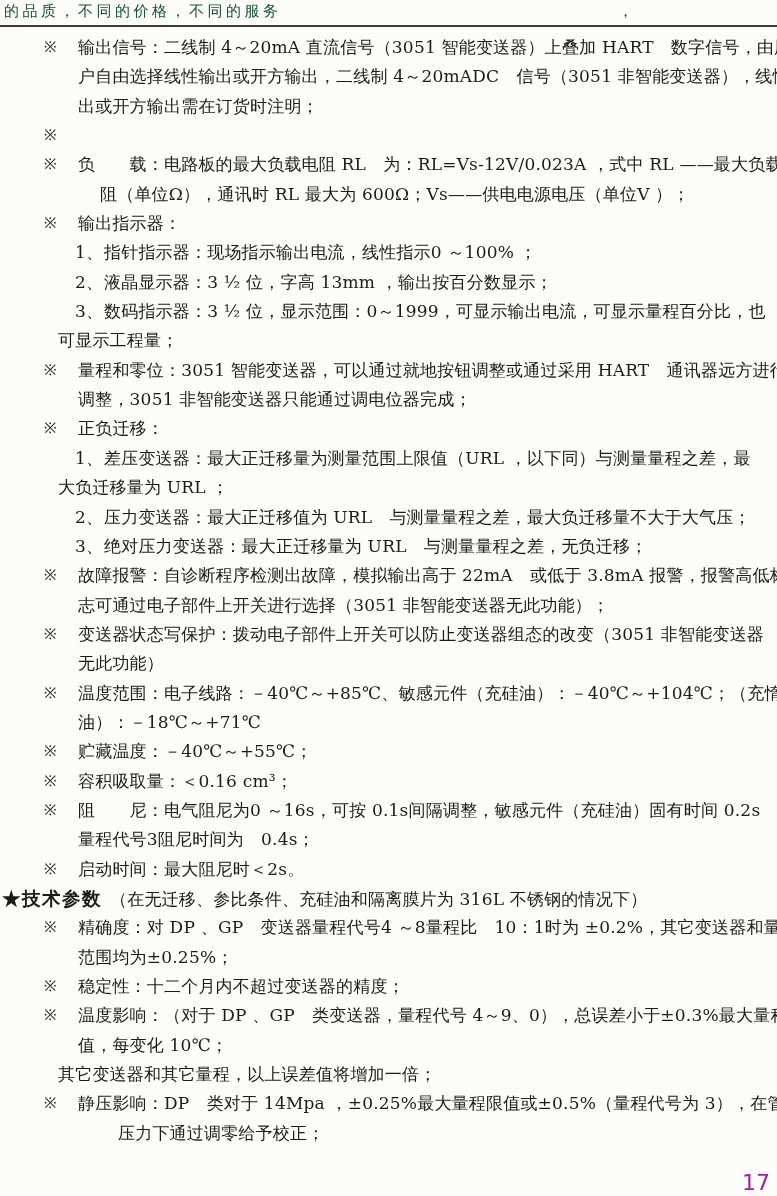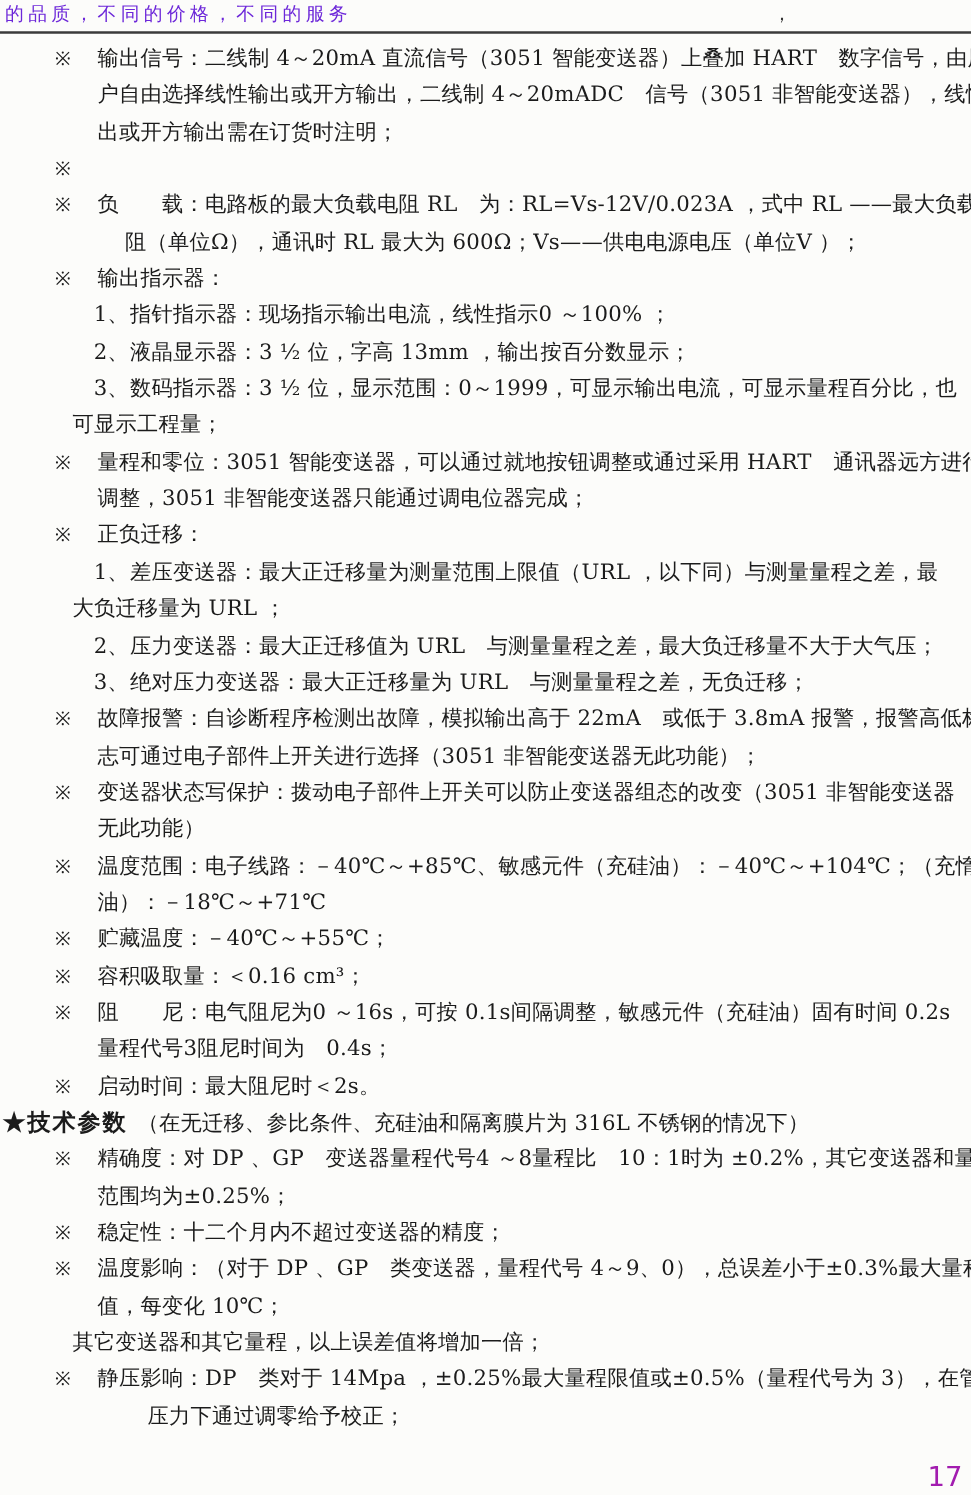--- a/index.html
+++ b/index.html
@@ -4,37 +4,37 @@
 <style>
   html,body{margin:0;padding:0;}
   body{
     width:777px;height:1196px;position:relative;overflow:hidden;
     background:#fcfcfa;
     font-family:"DejaVu Serif","Liberation Serif",serif;
     color:#1b1b1b;
   }
   .page-header{
     position:absolute;top:2px;left:4px;
-    font-size:15px;letter-spacing:3.5px;color:#6d28d9;white-space:pre;
+    font-size:15px;letter-spacing:3.5px;color:#14532d;white-space:pre;
   }
   .stray-mark{position:absolute;top:2px;left:618px;font-size:15px;color:#333;}
   .top-rule{position:absolute;top:25px;left:0;width:777px;height:0;border-top:2px solid #3b3b3b;}
   .content{position:absolute;top:33px;left:0;width:777px;}
   .line{
     position:relative;height:29.35px;line-height:29.35px;
     font-size:17px;white-space:pre;letter-spacing:0.2px;
   }
   .bullet{padding-left:78px;}
   .bullet .marker{position:absolute;left:44px;top:0;font-size:15px;}
   .num{padding-left:104px;}
   .num .marker{position:absolute;left:75px;top:0;}
   .c78{padding-left:78px;}
   .c100{padding-left:100px;}
   .c105{padding-left:58px;}
-  .c155{padding-left:72px;margin-left:46px;}
+  .c155{padding-left:118px;}
   .tech{padding-left:2px;}
   .tech-title{font-weight:bold;font-size:18.5px;letter-spacing:1.5px;}
   .tech-note{margin-left:8px;}
   .page-number{
     position:absolute;right:7px;bottom:1px;
     font-family:"DejaVu Sans","Liberation Sans",sans-serif;
     font-size:22px;color:#a21caf;
   }
 </style>
 </head>

